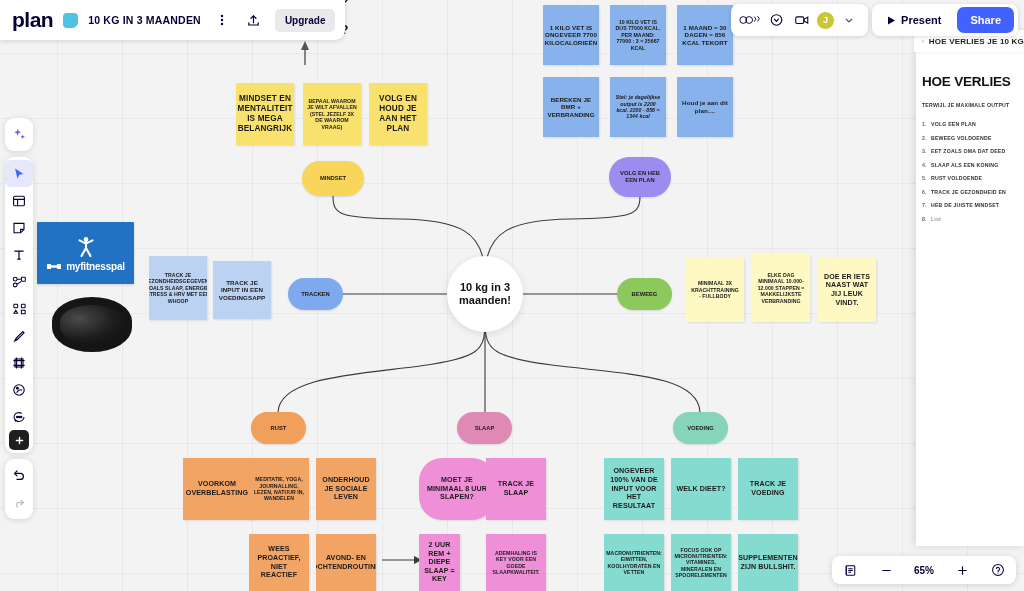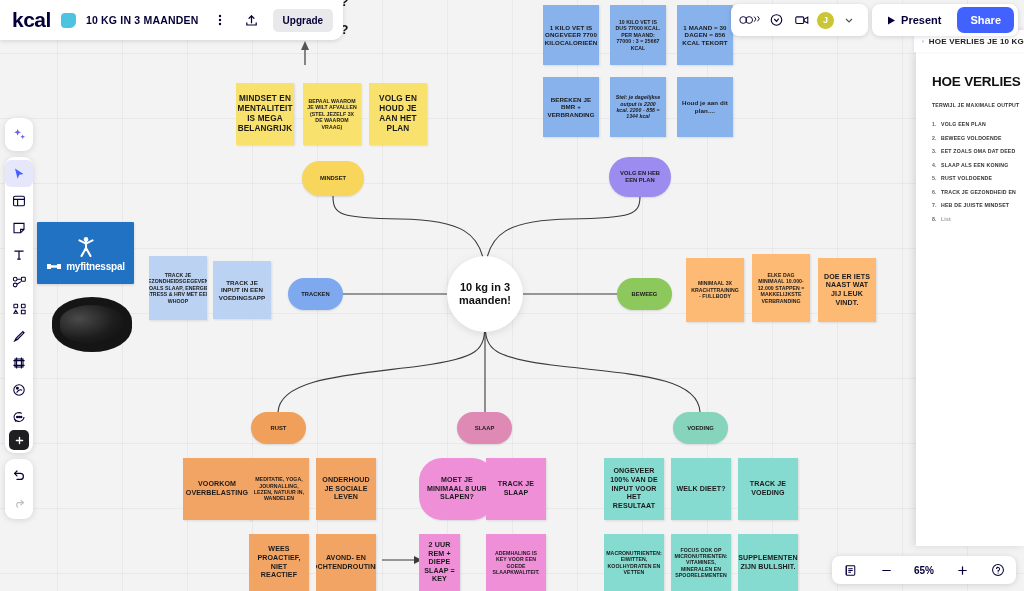--- a/index.html
+++ b/index.html
@@ -87,21 +87,21 @@
     display: flex; align-items: center; justify-content: center;
     text-align: center;
     color: #1a1a1a;
     line-height: 1.22;
     padding: 4px;
     box-shadow: 1px 1px 2px rgba(0,0,0,.10);
     overflow: hidden;
   }
   .note.y  { background: #f8e16c; }
   .note.b  { background: #88b2ec; }
-  .note.g  { background: #fdba74; text-align: center; }
+  .note.g  { background: #fef9c3; text-align: center; }
   .note.o  { background: #f2a465; }
   .note.p  { background: #ef8fd8; }
   .note.t  { background: #86dbd1; }
   .note.bl { background: #bcd2f2; }
 
   .f10 { font-size: 8.2px; font-weight: 700; letter-spacing:.15px;}
   .f8  { font-size: 6.2px; font-weight: 600; letter-spacing:.1px;}
   .f7  { font-size: 5.2px; font-weight: 600; letter-spacing:.05px;}
   .f9  { font-size: 7.1px; font-weight: 700; letter-spacing:.1px;}
   .ital { font-style: italic; }
@@ -147,21 +147,21 @@
   .doc-tab {
     position:absolute; right:0; top:30px; width:110px; height:22px;
     background:#fff; border-radius:5px 0 0 0; display:flex; align-items:center;
     gap:5px; padding-left:8px; box-shadow: 0 -1px 4px rgba(0,0,0,.10);
     z-index: 30;
   }
   .doc-tab span { font-size: 8px; font-weight:700; color:#222; white-space:nowrap; letter-spacing:.2px;}
   .doc-panel {
     position:absolute; right:0; top:52px; width:108px; bottom:45px;
     background:#fff; box-shadow: -2px 0 8px rgba(0,0,0,.12);
-    padding: 22px 0 0 16px; overflow:hidden; z-index:29;
+    padding: 22px 0 0 6px; overflow:hidden; z-index:29;
   }
   .doc-h1 { font-size: 13.5px; font-weight:800; color:#111; white-space:nowrap; letter-spacing:-.2px;}
   .doc-sub { font-size: 5.2px; font-weight:600; color:#333; margin-top:13px; white-space:nowrap; letter-spacing:.2px;}
   .doc-list { margin-top: 13px; list-style:none; }
   .doc-list li { font-size: 5.2px; font-weight:600; color:#333; margin-bottom:7.5px; white-space:nowrap; letter-spacing:.2px;}
   .doc-list li .n { display:inline-block; width:9px; color:#666;}
   .doc-list li.faded { color:#9a9a9a; }
 
   
   .zoombar {
@@ -271,21 +271,21 @@
     <div class="mfp-word">
       <svg width="16" height="9" viewBox="0 0 16 9">
         <path d="M1 2 h4 v5 h-4z M11 2 h4 v5 h-4z M5 3.2 h6 v2.6 h-6z" fill="#fff"></path>
       </svg>
       <span>myfitnesspal</span>
     </div>
   </div>
   <div class="band" style="left:52px; top:297px; width:80px; height:55px;"></div>
 
   <div class="topbar-left">
-    <div class="miro-logo">kcal</div>
+    <div class="miro-logo">plan</div>
     <div class="board-dot"></div>
     <div class="board-title">10 KG IN 3 MAANDEN</div>
     <div class="tb-icon">
       <svg width="14" height="14" viewBox="0 0 14 14">
           <g fill="#050038">
             <circle cx="7" cy="3" r="1.2"></circle>
             <circle cx="7" cy="7" r="1.2"></circle>
             <circle cx="7" cy="11" r="1.2"></circle>
           </g>
         </svg>

